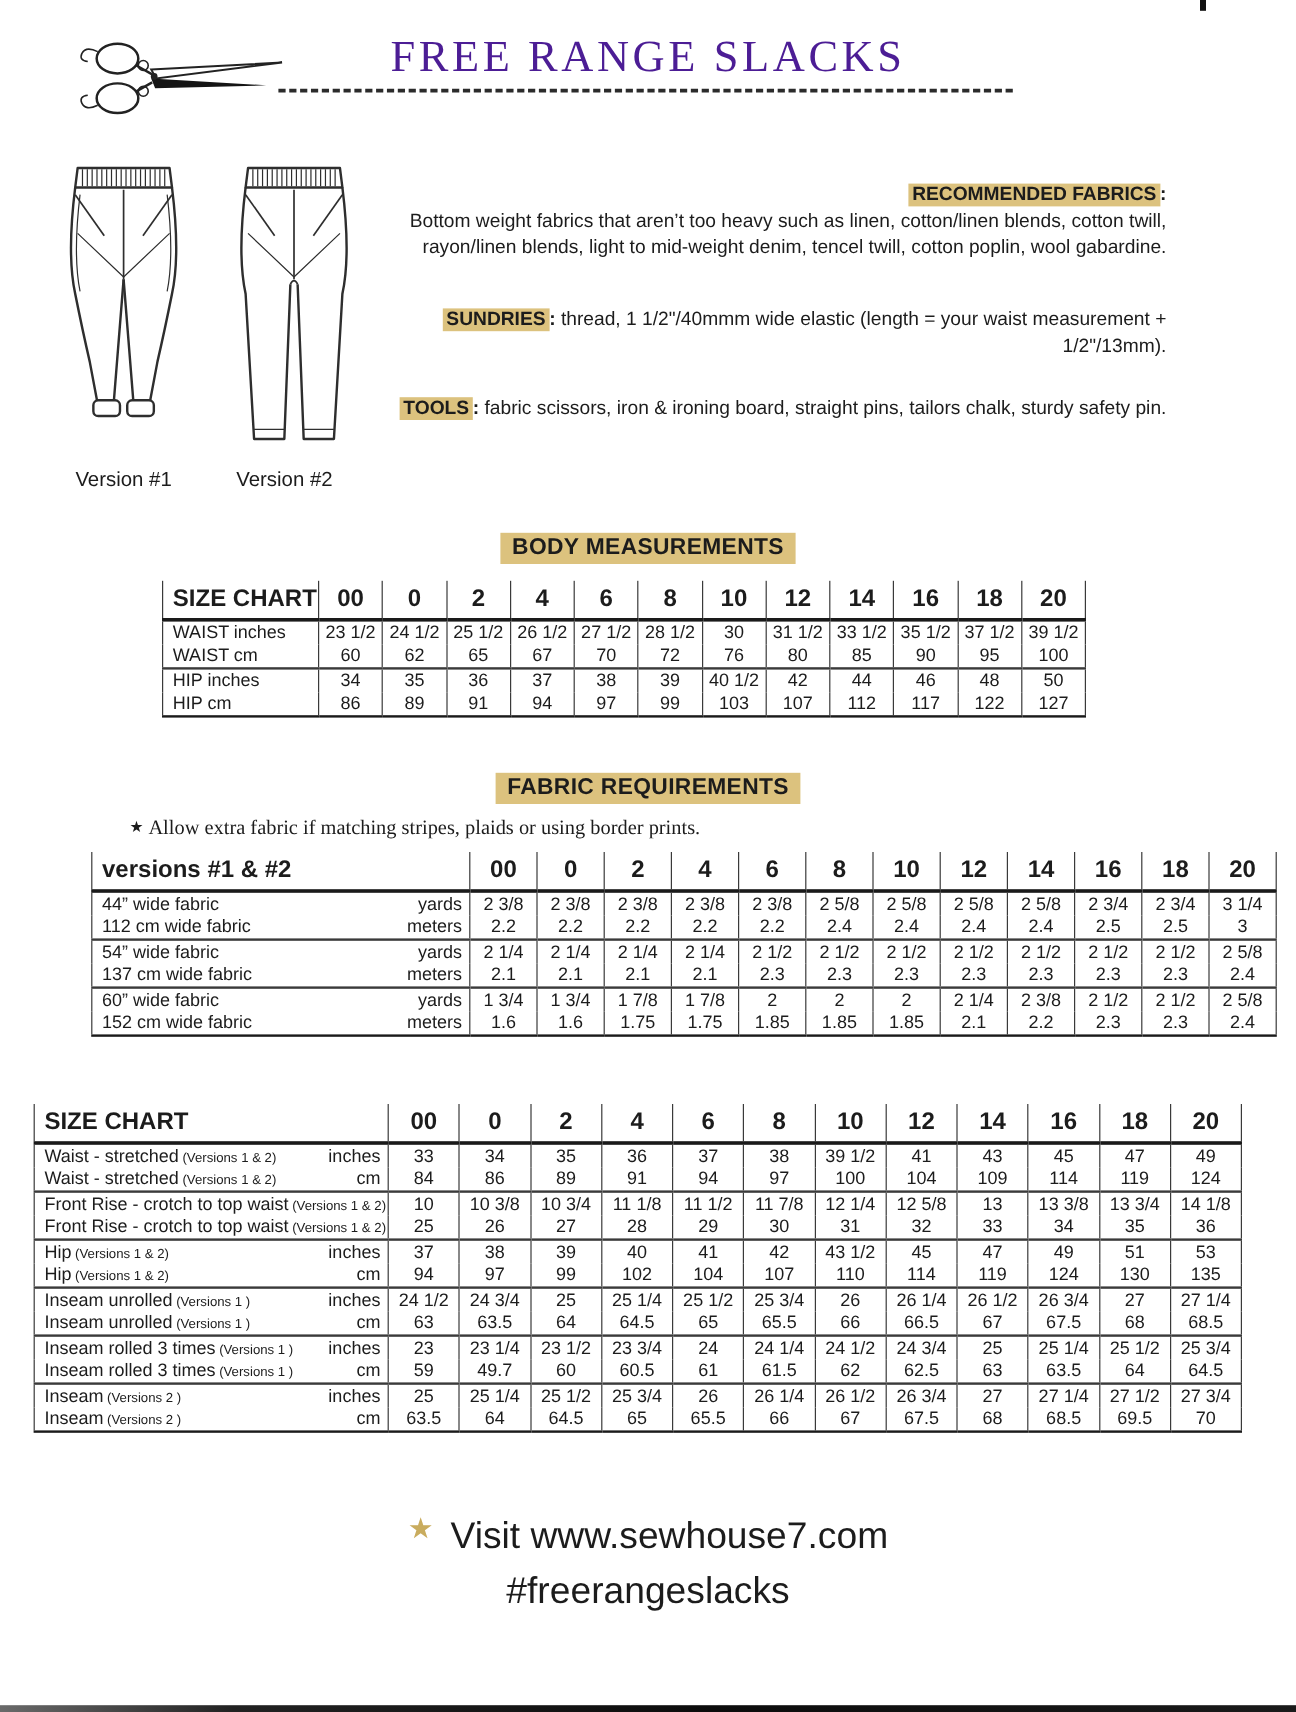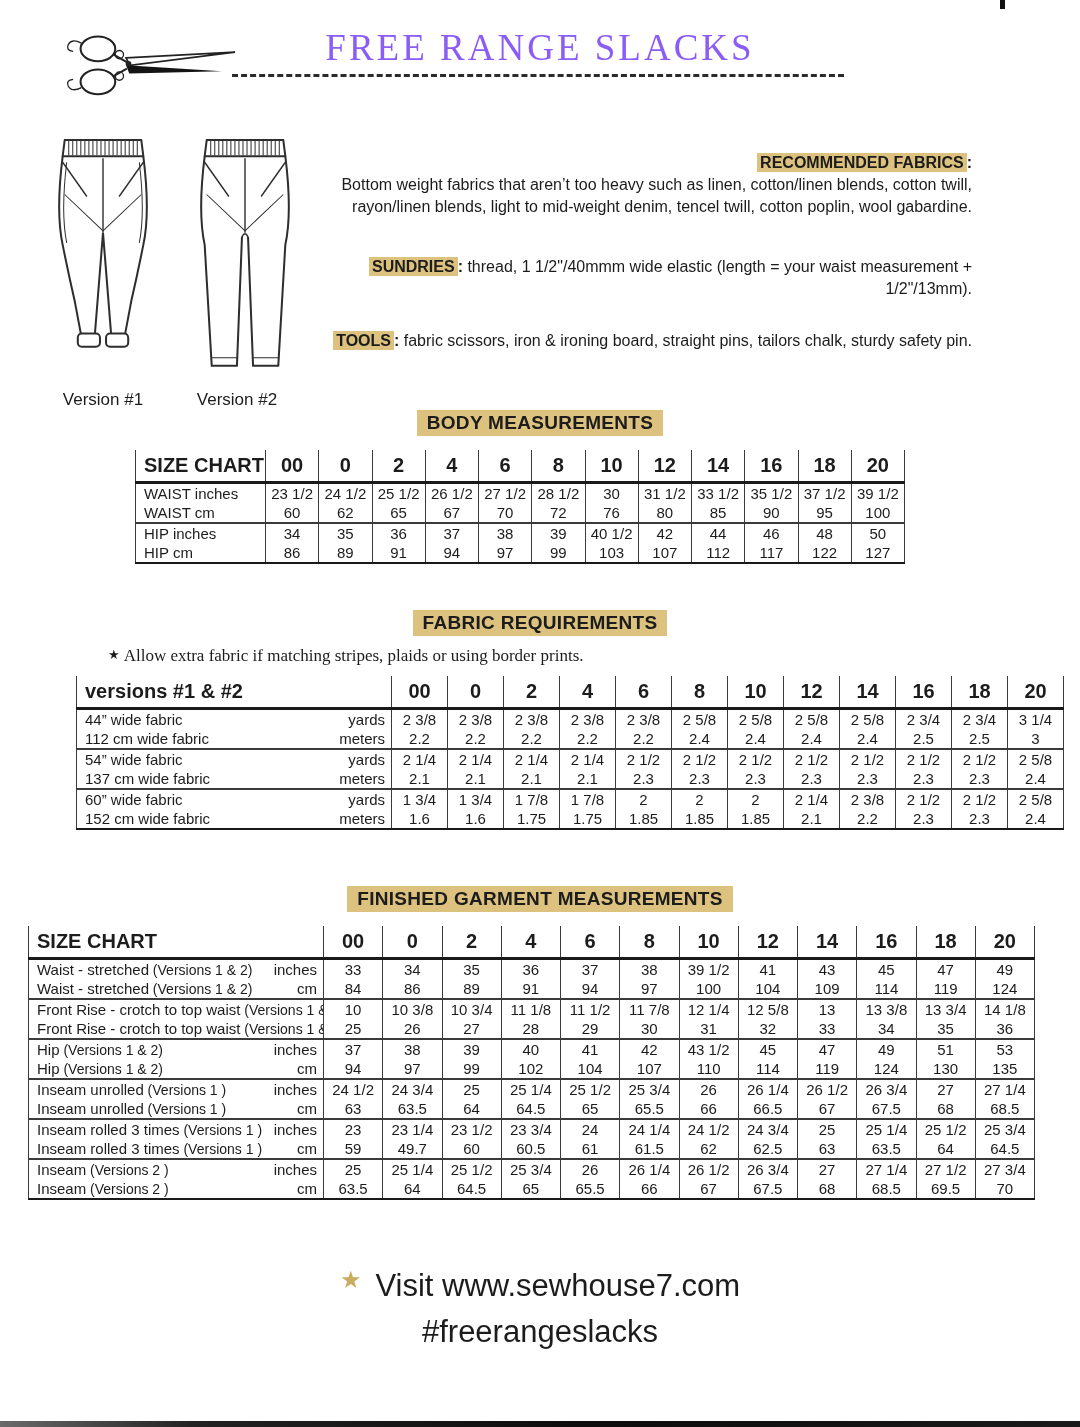--- a/index.html
+++ b/index.html
@@ -3,21 +3,21 @@
 <meta charset="utf-8">
 <style>
   :root{ --hl:#dcc27e; --star:#c9ac5e; --ink:#1c1c1c; --line:#3a3a3a; }
   *{box-sizing:border-box;}
   html,body{margin:0;padding:0;background:#fff;}
   body{font-family:"Liberation Sans",sans-serif;color:var(--ink);}
   .page{position:relative;width:1080px;height:1427px;background:#fff;overflow:hidden;}
 
   
   .header{position:relative;height:118px;padding-top:26px;}
-  .doc-title{text-align:center;font-family:"Liberation Serif",serif;font-size:37px;letter-spacing:3px;color:#8b5cf6;}
+  .doc-title{text-align:center;font-family:"Liberation Serif",serif;font-size:37px;letter-spacing:3px;color:#4c1d95;}
   .scissors{position:absolute;left:50px;top:26px;}
   .dash-rule{position:absolute;left:232px;top:74px;width:612px;border-top:3px dashed #2b2b2b;}
   .corner-tick{position:absolute;left:1000px;top:0;width:5px;height:9px;background:#111;}
 
   
   .main-row{display:flex;margin:14px 0 0 36px;}
   .pants-col{width:276px;flex:none;}
   .pants-figs{display:flex;gap:8px;}
   .pants-labels{display:flex;margin-top:6px;}
   .pants-labels .vlabel{width:134px;text-align:center;font-size:17px;}
@@ -32,41 +32,41 @@
 
   
   table.meas{border-collapse:collapse;table-layout:fixed;font-size:15px;color:var(--ink);}
   table.meas th,table.meas td{border:1px solid var(--line);text-align:center;padding:1px 2px;overflow:hidden;white-space:nowrap;}
   table.meas th{font-weight:bold;font-size:20px;padding:4px 2px;border-top:none;border-bottom:3px solid #1a1a1a;}
   table.meas tr.group-start td{border-top:2px solid var(--line);}
   table.meas tr td{border-top:none;border-bottom:none;}
   table.meas tbody tr:last-child td{border-bottom:2px solid #1a1a1a;}
   table.meas .label-col{text-align:left;padding-left:8px;padding-right:6px;}
   .lbl-wrap{display:flex;justify-content:space-between;align-items:baseline;gap:4px;}
-  .row-paren{font-size:14px;}
+  .row-paren{font-size:11px;}
   .unit{flex:none;}
 
   .t-body{width:770px;margin:14px 0 0 135px;}
   .t-body th.label-col{text-align:center;}
   .t-body .label-col{width:130px;}
   .t-body td{padding-top:2px;padding-bottom:2px;}
 
   .t-fab{width:988px;margin:10px 0 0 76px;}
   .t-fab .label-col{width:315px;}
   .t-fab td{padding-top:3px;padding-bottom:3px;}
   .t-fab tbody tr:last-child td{border-bottom:3px solid #111;}
   .t-fab th{border-bottom:2.5px solid #111;}
 
   .t-fin{width:1007px;margin:14px 0 0 28px;font-size:14.5px;}
   .t-fin .label-col{width:295px;}
   .t-fin td{padding-top:1px;padding-bottom:1px;}
   .t-fin th{font-size:16px;}
   .t-fin tbody tr:last-child td{border-bottom:3px solid #111;}
 
-  .sec-body{}
+  .sec-body{margin-top:34px;}
   .sec-fab{margin-top:46px;}
   .fab-note{margin:10px 0 0 108px;font-size:17px;text-align:left;font-family:Liberation Serif, serif;}
   .fab-note .note-star{font-size:13px;vertical-align:2px;margin-right:4px;}
   .sec-fin{margin-top:56px;}
 
   
   .footer{margin-top:68px;text-align:center;}
   .visit-line{font-size:31px;position:relative;display:inline-block;}
   .visit-star{color:var(--star);font-size:24px;position:relative;top:-8px;margin-right:14px;}
   .hashtag-line{font-size:31px;margin-top:10px;}
@@ -401,21 +401,20 @@
             <td>2.2</td>
             <td>2.3</td>
             <td>2.3</td>
             <td>2.4</td>
           </tr>
         </tbody>
       </table>
   </div>
 
   <div class="section sec-fin">
-    <span class="section-title">FINISHED GARMENT MEASUREMENTS</span>
     <table class="meas t-fin">
         <thead>
           <tr>
             <th class="label-col">SIZE CHART</th>
             <th>00</th>
             <th>0</th>
             <th>2</th>
             <th>4</th>
             <th>6</th>
             <th>8</th>

